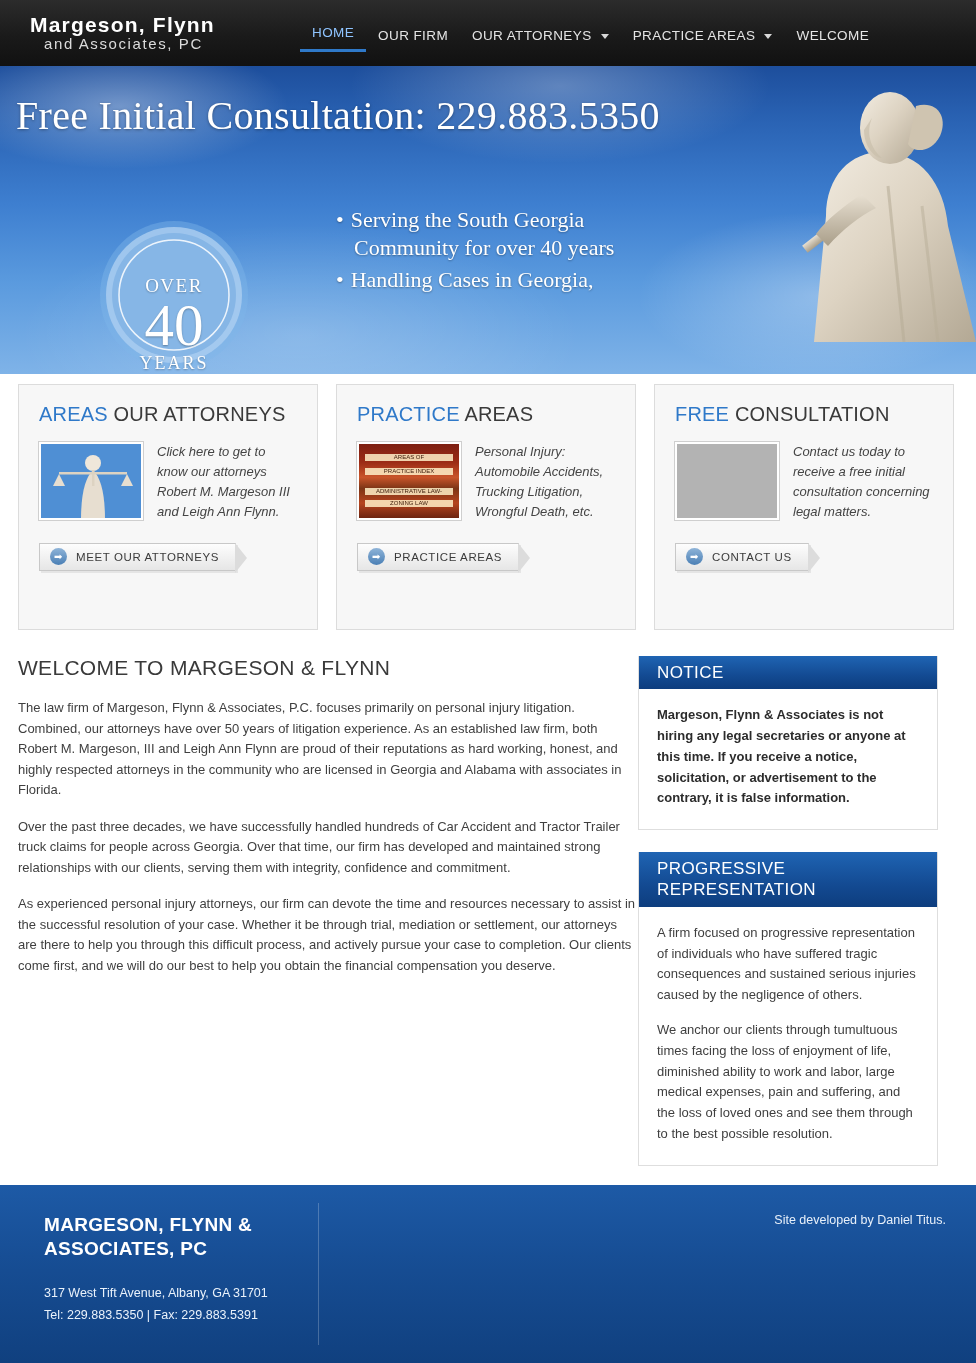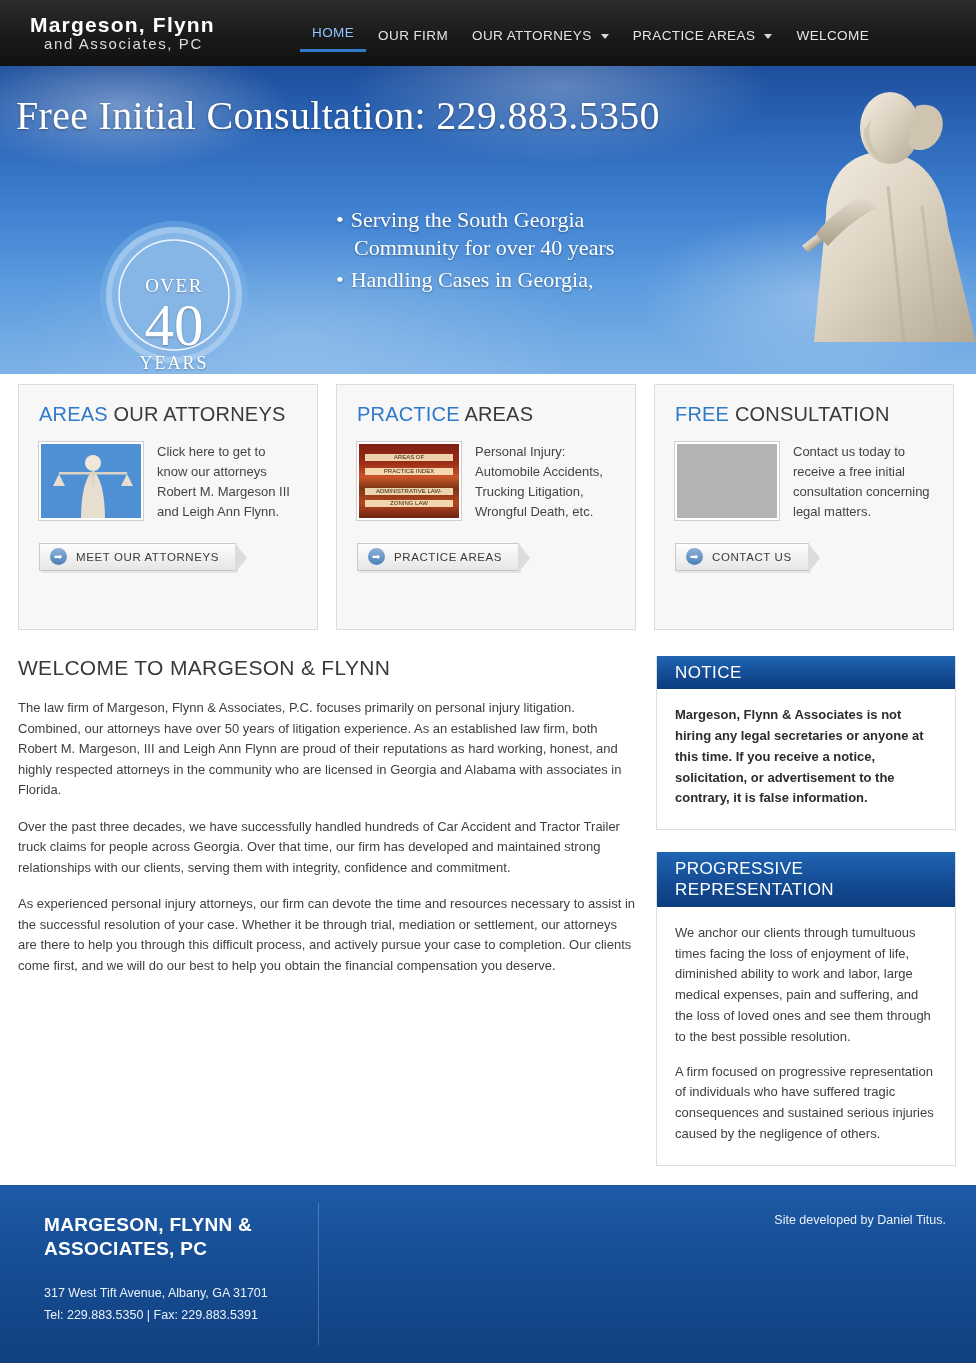--- a/index.html
+++ b/index.html
@@ -174,21 +174,21 @@
     line-height: 7px;
     font-family: "Liberation Sans", sans-serif;
     overflow: hidden;
     white-space: nowrap;
   }
   .thumb.statue-thumb {
     background: linear-gradient(180deg,#2e66b5 0%, #5f9ad8 55%, #8fbce8 100%);
     position: relative;
   }
   .thumb.gray { background: #b3b3b3; }
-  .card p { font-size: 13px; color: #444; line-height: 1.55; }
+  .card p { font-size: 13px; color: #444; line-height: 1.55; font-style: italic; }
   .btn {
     display: inline-flex;
     align-items: center;
     gap: 9px;
     margin-top: 20px;
     height: 28px;
     padding: 0 16px 0 10px;
     background: linear-gradient(180deg,#fdfdfd,#e6e6e6);
     border: 1px solid #c8c8c8;
     color: #3b3b3b;
@@ -212,21 +212,21 @@
     background: linear-gradient(180deg,#8fb4d8,#4a7fb5);
     color: #fff;
     font-size: 10px;
     display: inline-flex; align-items: center; justify-content: center;
     flex: none;
   }
 
   
   .main {
     display: flex;
-    gap: 20px;
+    gap: 2px;
     padding: 26px 18px 0 18px;
   }
   .content { width: 618px; }
   .content h2 {
     font-size: 21px;
     font-weight: normal;
     color: #3a3a3a;
     letter-spacing: .3px;
     margin-bottom: 18px;
   }
@@ -452,22 +452,22 @@
     <div class="panel">
       <div class="hd">NOTICE</div>
       <div class="bd">
         <p class="strong">Margeson, Flynn &amp; Associates is not hiring any legal secretaries or anyone at this time. If you receive a notice, solicitation, or advertisement to the contrary, it is false information.</p>
       </div>
     </div>
 
     <div class="panel">
       <div class="hd">PROGRESSIVE REPRESENTATION</div>
       <div class="bd">
+        <p>A firm focused on progressive representation of individuals who have suffered tragic consequences and sustained serious injuries caused by the negligence of others.</p>
         <p>We anchor our clients through tumultuous times facing the loss of enjoyment of life, diminished ability to work and labor, large medical expenses, pain and suffering, and the loss of loved ones and see them through to the best possible resolution.</p>
-        <p>A firm focused on progressive representation of individuals who have suffered tragic consequences and sustained serious injuries caused by the negligence of others.</p>
       </div>
     </div>
   </aside>
 </div>
 
 <div class="footer">
   <div class="fname">MARGESON, FLYNN &amp; ASSOCIATES, PC</div>
   <div class="addr">
     <div>317 West Tift Avenue, Albany, GA 31701</div>
     <div>Tel: 229.883.5350  |  Fax: 229.883.5391</div>

